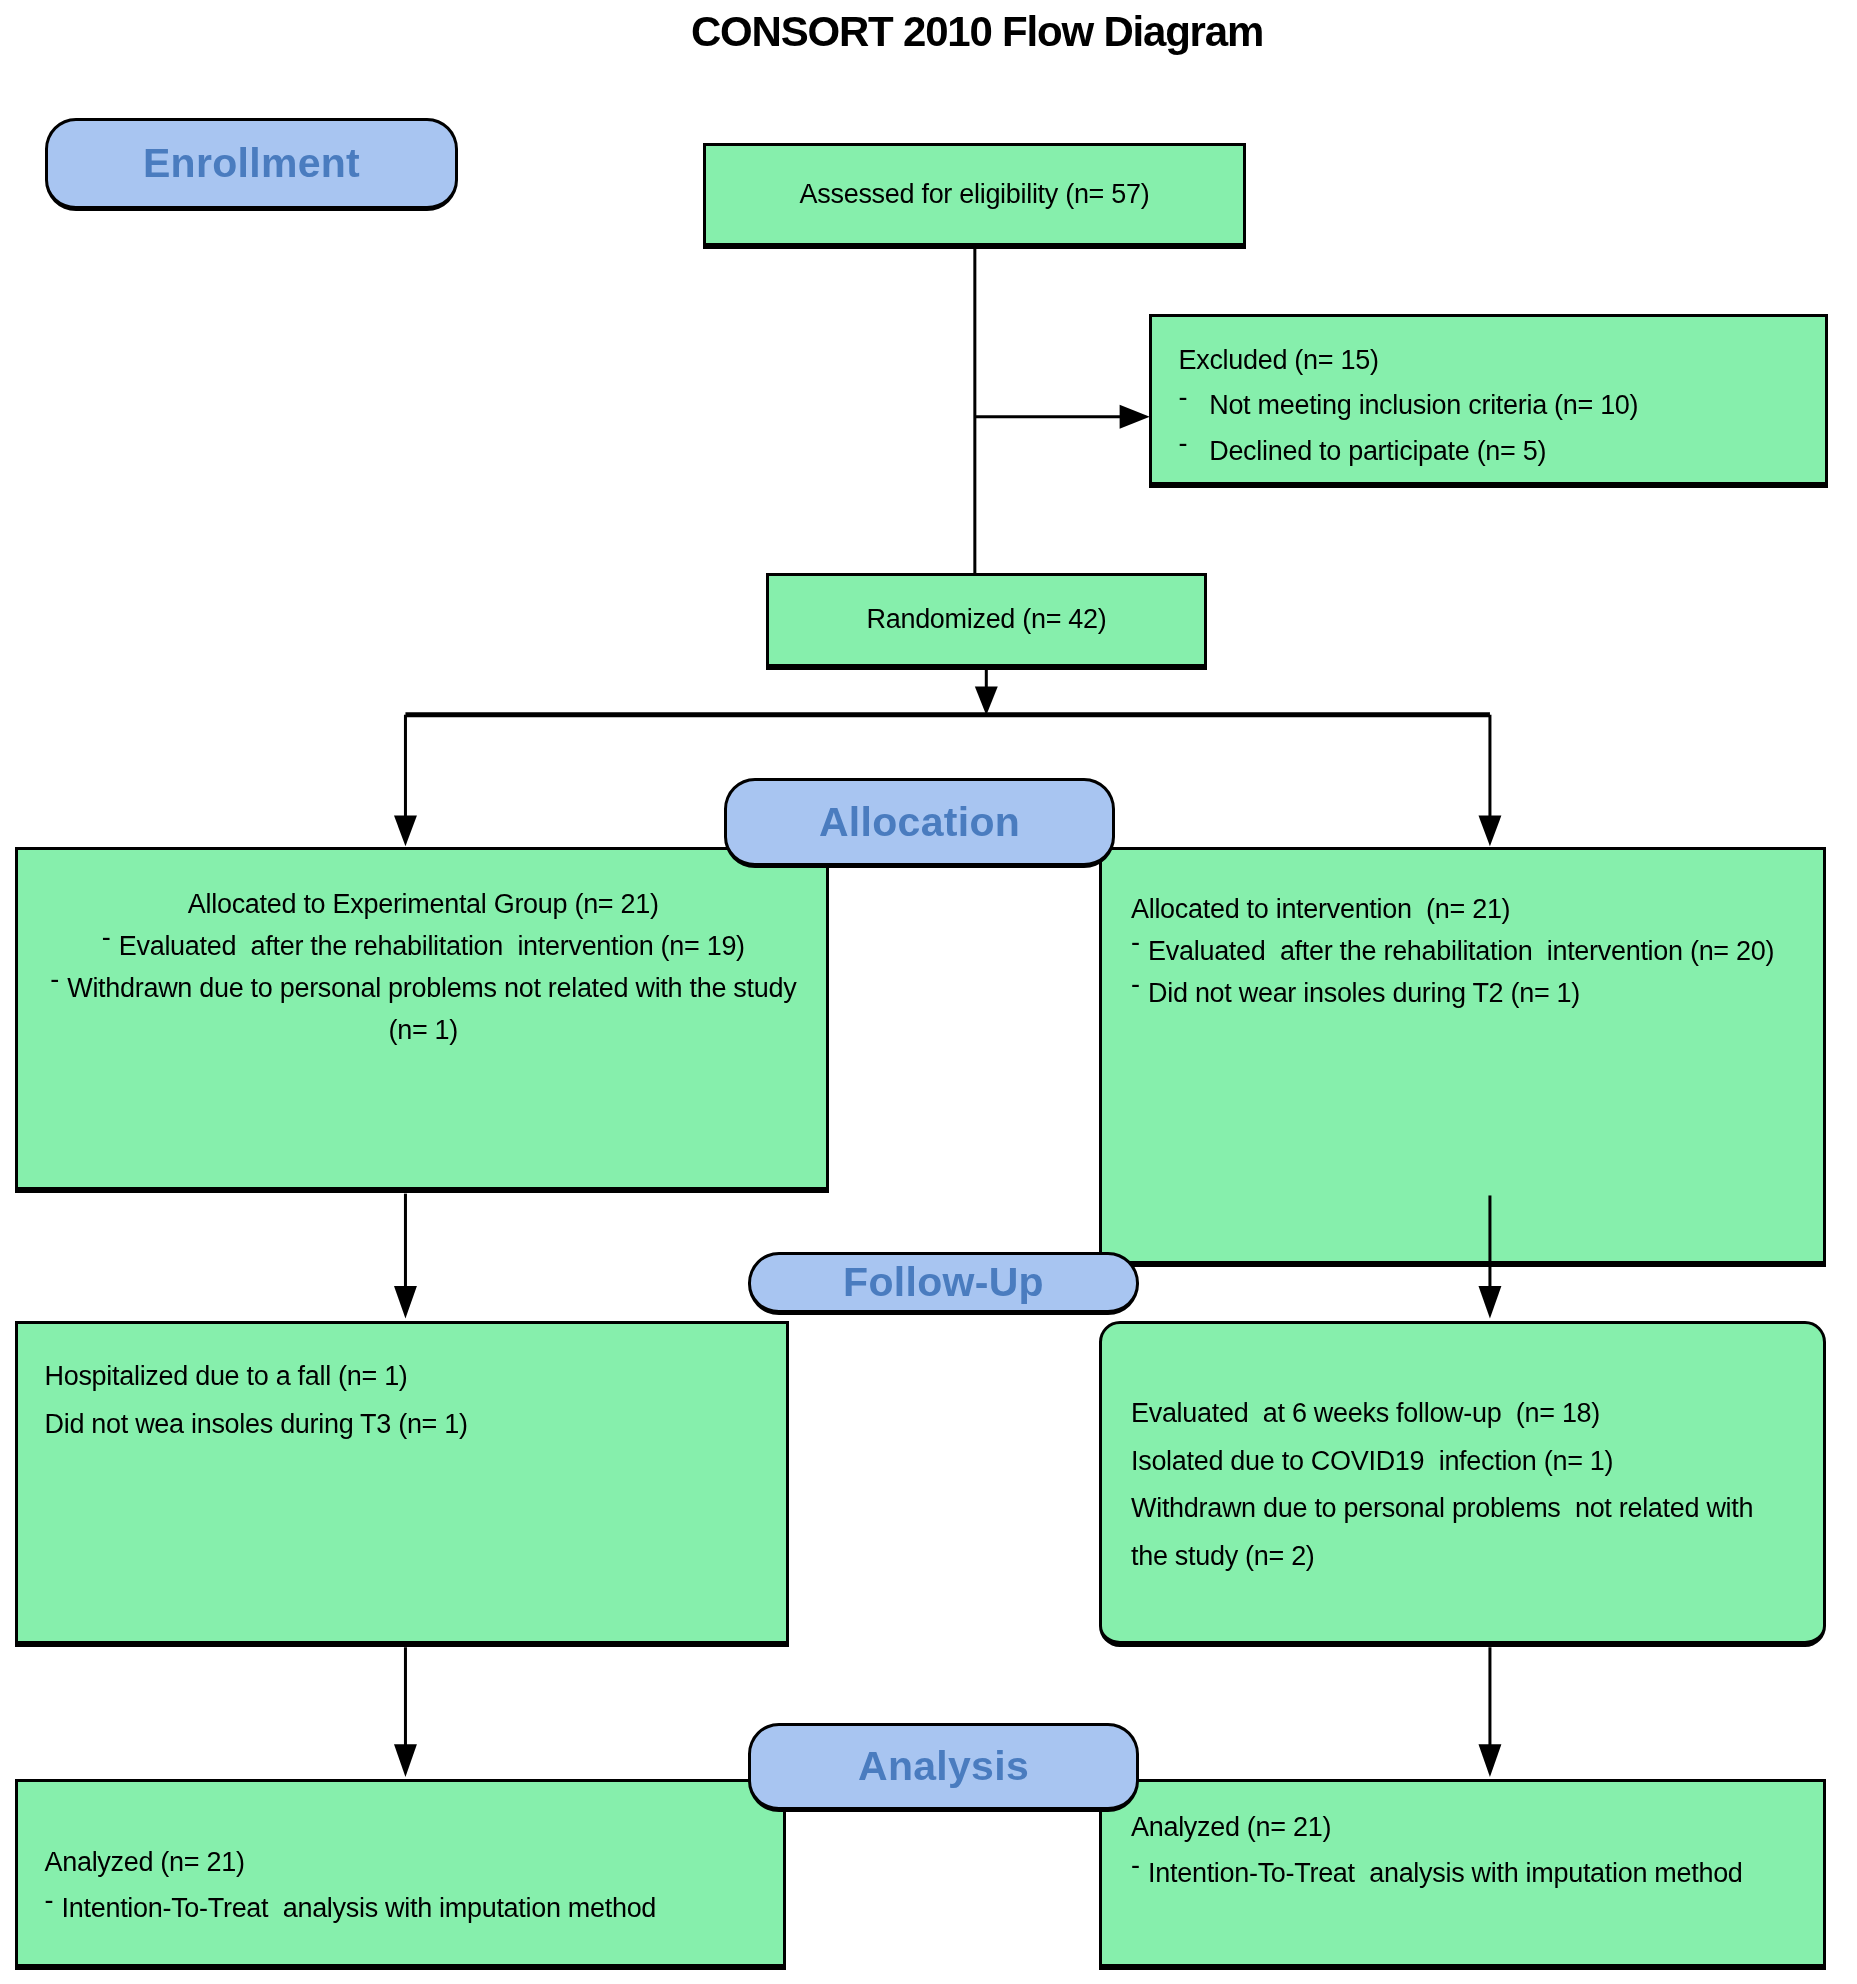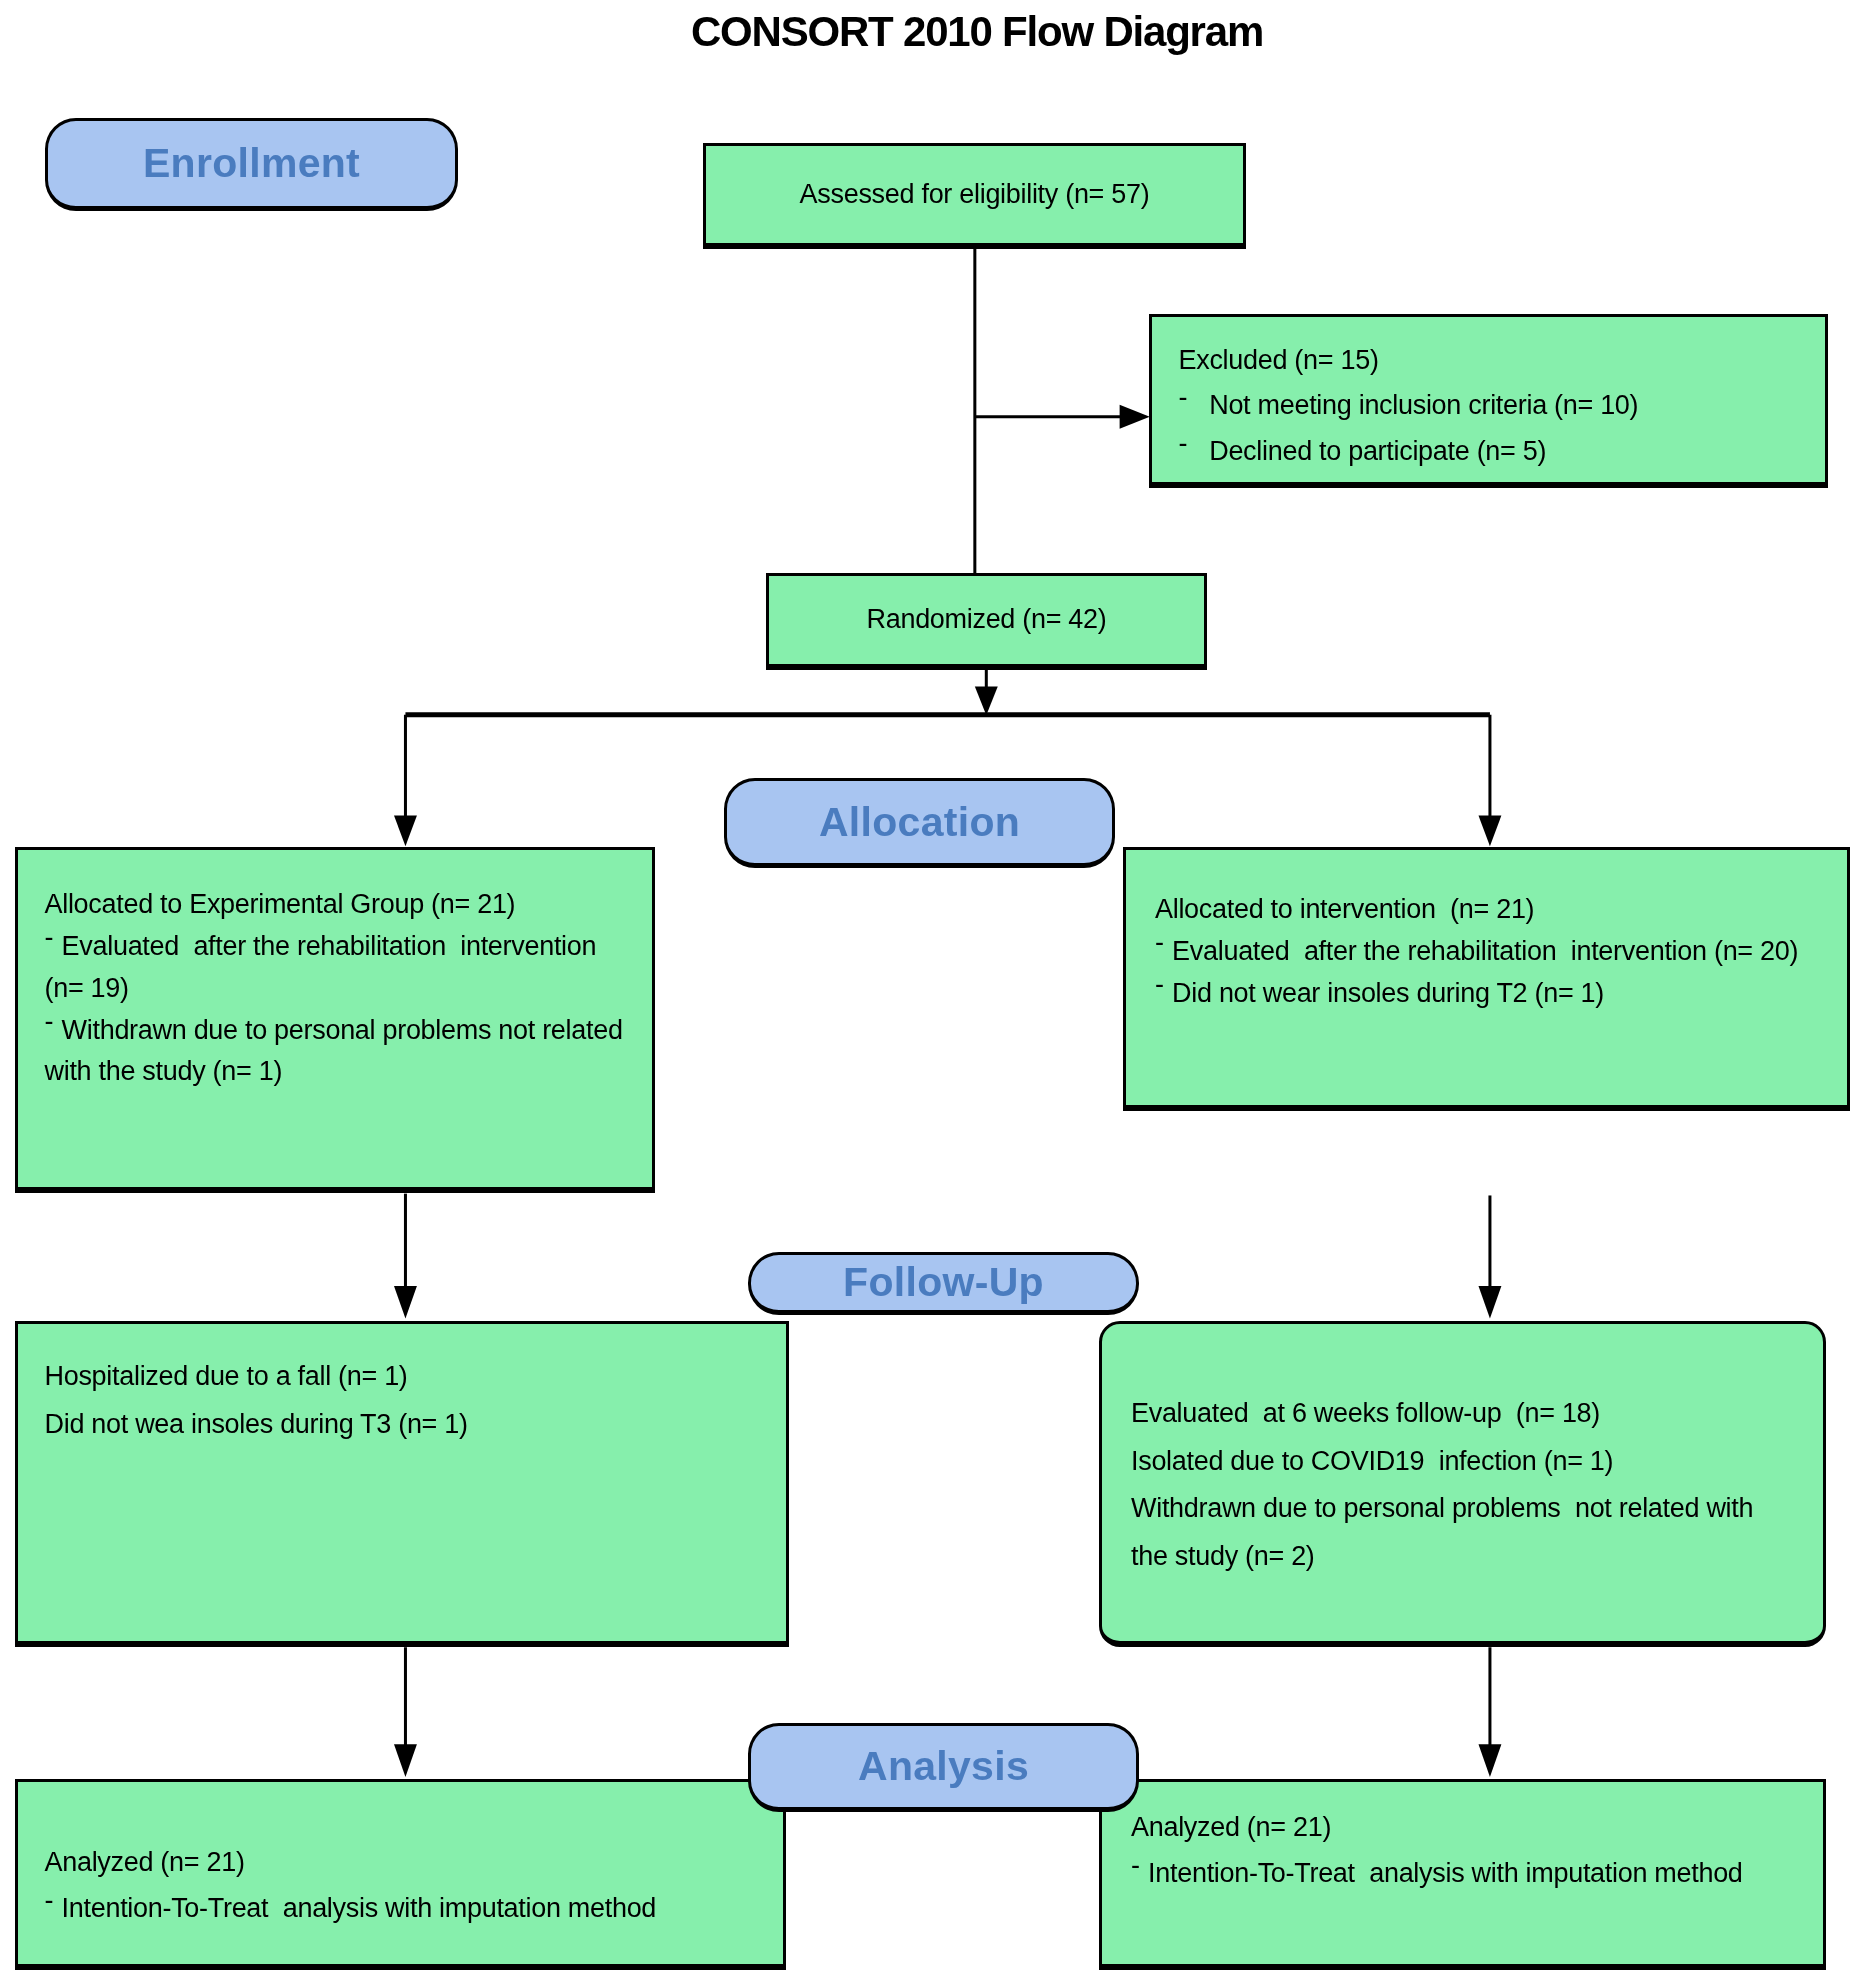--- a/index.html
+++ b/index.html
@@ -25,22 +25,22 @@
   .stage{position:absolute;background:var(--stage-fill,#A8C5F1);border:3.6px solid #000;border-bottom-width:5.4px;
          border-radius:31px;box-sizing:border-box;z-index:3;
          display:flex;align-items:center;justify-content:center;
          font-size:41px;font-weight:bold;color:var(--stage-text,#4A7CBF);letter-spacing:0.3px;}
   
   #box-enrollment{left:45px;top:118px;width:413px;height:93px;}
   #box-assessed{left:703px;top:143px;width:543px;height:106px;}
   #box-excluded{left:1149px;top:314px;width:679px;height:174px;padding:20.5px 23px 0 26.5px;line-height:1.7;}
   #box-randomized{left:766px;top:573px;width:441px;height:97px;text-align:center;}
   #stage-allocation{left:724px;top:778px;width:391px;height:90px;}
-  #box-allocation-left{left:15px;top:847px;width:640px;height:346px;padding:34px 24px 0 26.5px;}
-  #box-allocation-right{left:1099px;top:847px;width:727px;height:264px;padding:39px 24px 0 29px;margin-left:24px;}
+  #box-allocation-left{left:15px;top:847px;width:814px;height:346px;padding:34px 24px 0 26.5px;text-align:center;}
+  #box-allocation-right{left:1099px;top:847px;width:727px;height:420px;padding:39px 24px 0 29px;}
   #stage-followup{left:748px;top:1252px;width:391px;height:63px;}
   #box-followup-left{left:15px;top:1321px;width:774px;height:326px;padding:29px 24px 0 26.5px;line-height:1.76;}
   #box-followup-right{left:1099px;top:1321px;width:727px;height:326px;padding:66px 36px 0 29px;line-height:1.76;border-radius:21px;}
   #stage-analysis{left:748px;top:1723px;width:391px;height:89px;}
   #box-analysis-left{left:15px;top:1779px;width:771px;height:191px;padding:57px 33px 0 26.5px;line-height:1.72;}
   #box-analysis-right{left:1099px;top:1779px;width:727px;height:191px;padding:22px 24px 0 29px;line-height:1.72;}
 </style>
 </head>
 <body>
 

